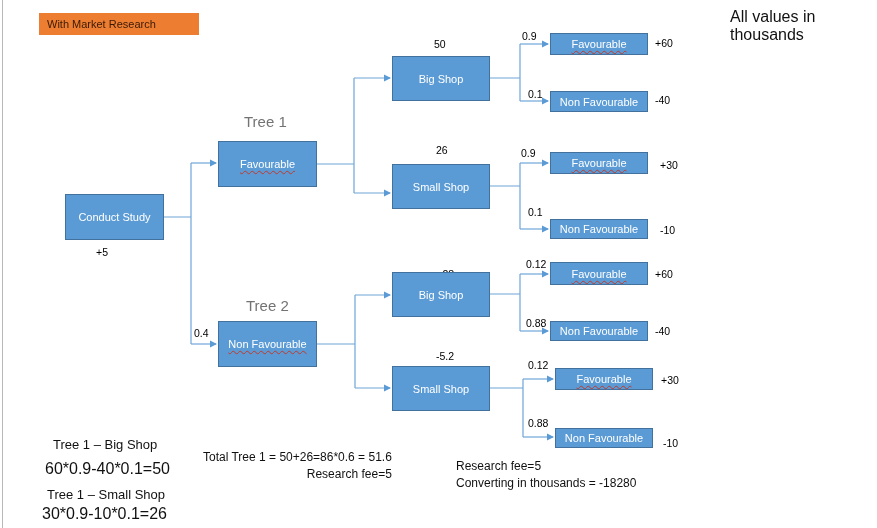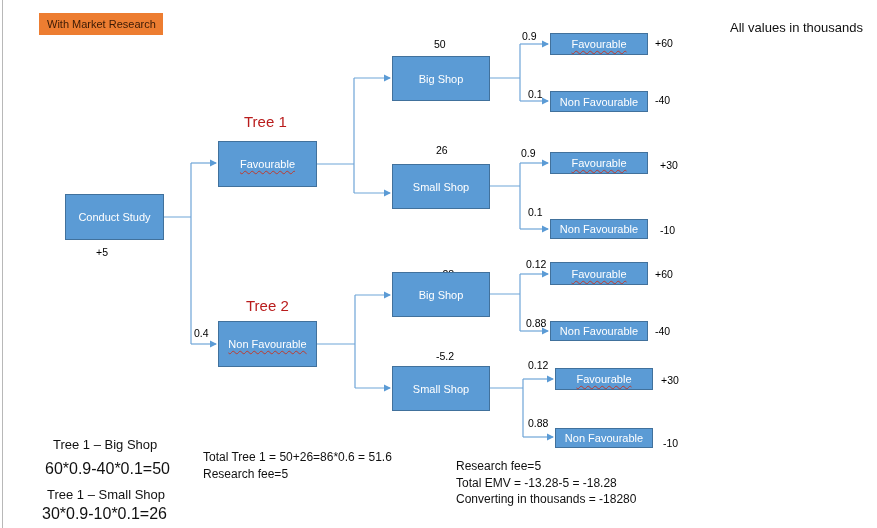--- a/index.html
+++ b/index.html
@@ -4,36 +4,36 @@
 <style>
   html, body { margin: 0; padding: 0; }
   body {
     width: 877px; height: 528px; position: relative; overflow: hidden;
     background: #ffffff;
     font-family: "Liberation Sans", "DejaVu Sans", sans-serif;
     color: #000;
   }
   .left-rule { position: absolute; left: 2px; top: 0; width: 1px; height: 528px; background: #b8b8b8; }
   .banner {
-    position: absolute; left: 39px; top: 13px; width: 124px; height: 22px;
+    position: absolute; left: 39px; top: 13px; width: 160px; height: 22px;
     background: #ED7D31; color: #3a1a05; font-size: 11px; line-height: 22px;
     padding-left: 8px; box-sizing: border-box;
   }
-  .note { position: absolute; left: 730px; top: 20px; font-size: 13px; color: #111; }
+  .note { position: absolute; left: 730px; top: 8px; font-size: 16px; color: #111; }
   svg.links { position: absolute; left: 0; top: 0; }
   .node {
     position: absolute; box-sizing: border-box;
     background: #5B9BD5; border: 1px solid #41719C;
     color: #fff; font-size: 11px;
     display: flex; align-items: center; justify-content: center; text-align: center;
     cursor: pointer;
   }
   .node .squig { text-decoration: underline wavy #c0392b; text-decoration-thickness: 1px; text-underline-offset: 2px; }
   .lbl { position: absolute; font-size: 10.5px; color: #000; white-space: nowrap; }
-  .tree-title { position: absolute; font-size: 15px; color: #b91c1c; }
+  .tree-title { position: absolute; font-size: 15px; color: #737373; }
   .calc { position: absolute; white-space: nowrap; color: #111; }
   .calc.small { font-size: 13px; }
   .calc.big { font-size: 16px; }
   .calc.med { font-size: 12px; line-height: 16.5px; }
 </style>
 </head>
 <body>
 
 <div class="left-rule"></div>
 
@@ -159,22 +159,21 @@
 <div class="node" style="left:555px;top:428px;width:98px;height:20px;">
   <span>Non Favourable</span>
 </div>
 <div class="lbl" style="left:663px;top:437px;">-10</div>
 
 <div class="calc small" style="left:53px;top:437px;">Tree 1 – Big Shop</div>
 <div class="calc big" style="left:45px;top:460px;">60*0.9-40*0.1=50</div>
 <div class="calc small" style="left:47px;top:487px;">Tree 1 – Small Shop</div>
 <div class="calc big" style="left:42px;top:505px;">30*0.9-10*0.1=26</div>
 
-<div class="calc med" style="left:203px;top:449px;">
+<div class="calc med" style="left:203px;top:449px;text-align:right;">
   <div>Total Tree 1 = 50+26=86*0.6 = 51.6</div>
   <div>Research fee=5</div>
 </div>
 
 <div class="calc med" style="left:456px;top:458px;">
   <div>Research fee=5</div>
-  <div>Total EMV = -13.28-5 = -18.28</div>
   <div>Converting in thousands = -18280</div>
 </div>
 
 </body></html>

